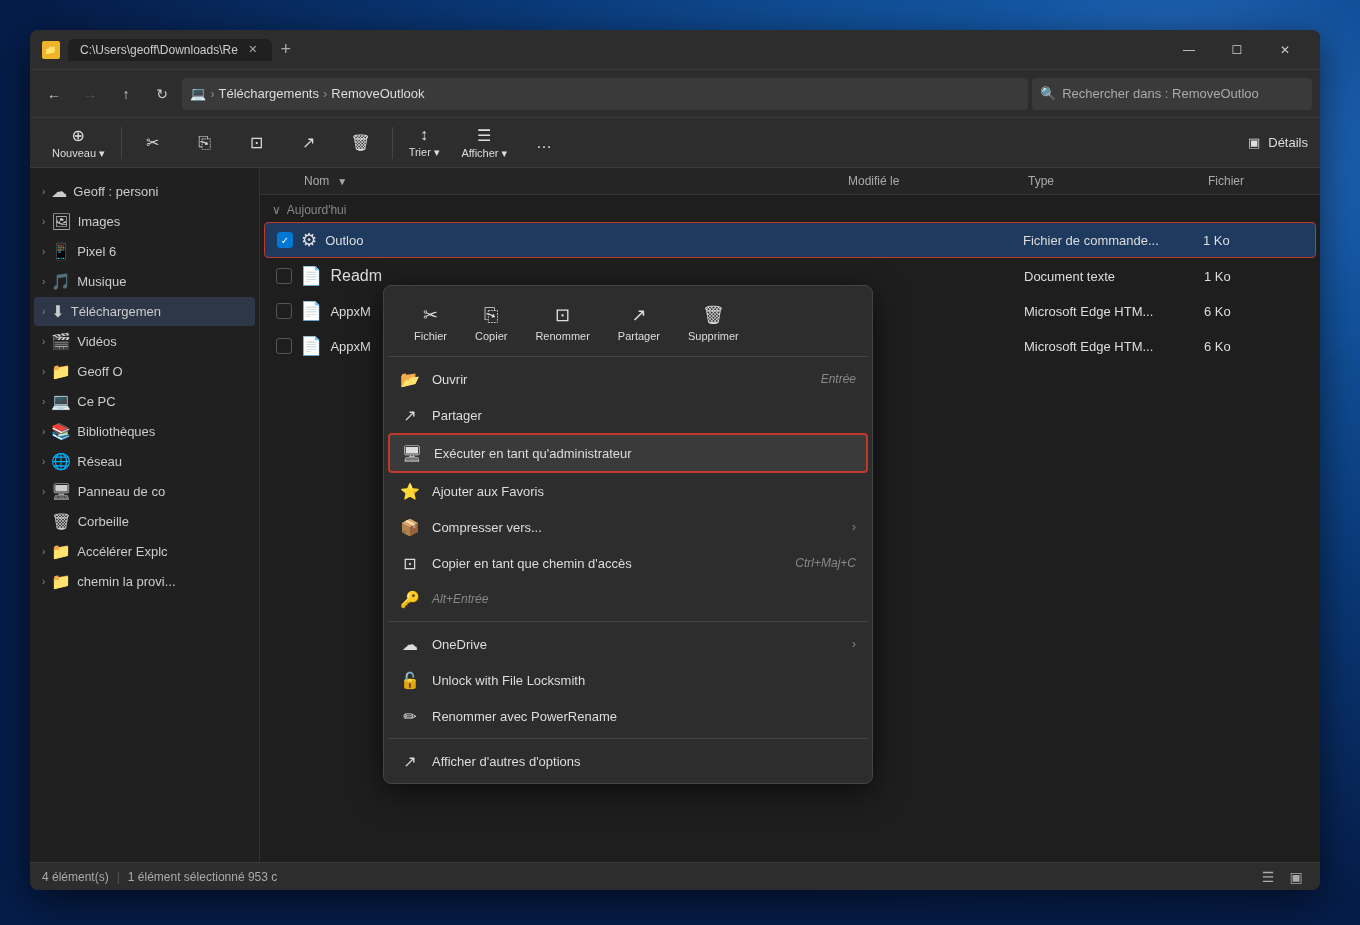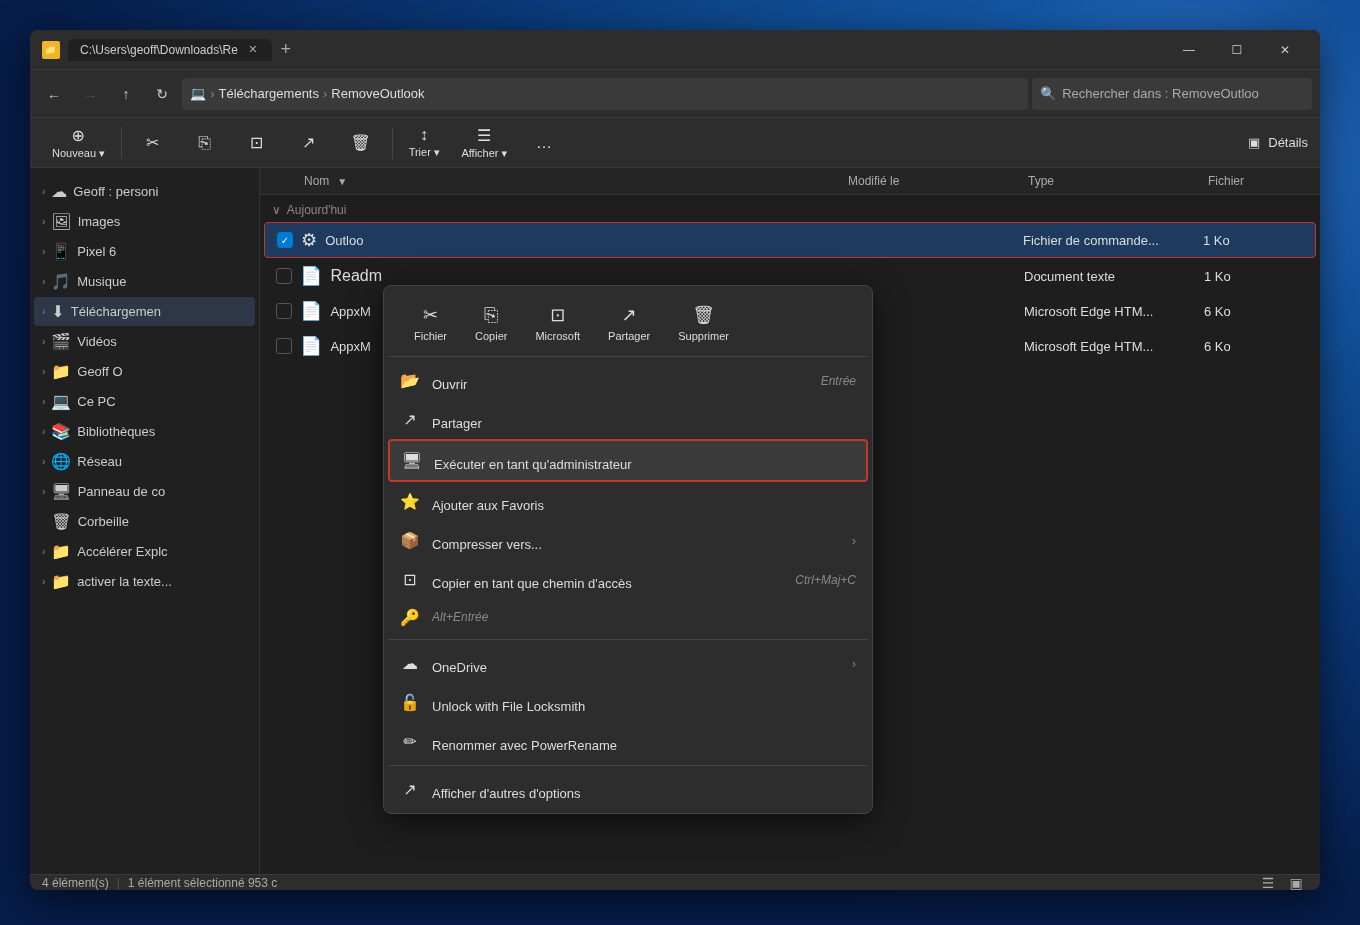--- a/index.html
+++ b/index.html
@@ -290,21 +290,21 @@
       align-items: center;
       justify-content: center;
       font-size: 10px;
     }
     .file-checkbox.checked { background: #0078d4; border-color: #0078d4; color: white; }
     .file-icon { font-size: 18px; margin-right: 8px; flex-shrink: 0; }
 
     
     .status-bar {
       background: #2d2d2d;
-      height: 16px;
+      height: 28px;
       display: flex;
       align-items: center;
       padding: 0 12px;
       color: #aaa;
       font-size: 12px;
       border-top: 1px solid #3a3a3a;
       flex-shrink: 0;
       gap: 8px;
     }
     .status-sep { color: #555; }
@@ -375,21 +375,21 @@
     }
     .ctx-item-icon {
       width: 20px;
       height: 20px;
       display: flex;
       align-items: center;
       justify-content: center;
       font-size: 16px;
       flex-shrink: 0;
     }
-    .ctx-item-label { flex: 1; margin-top: 8px; }
+    .ctx-item-label { flex: 1; }
     .ctx-item-shortcut { color: #888; font-size: 12px; font-style: italic; }
     .ctx-item-arrow { color: #888; font-size: 12px; }
     .ctx-separator {
       height: 1px;
       background: #444;
       margin: 4px 0;
     }
   </style>
 </head>
 <body>
@@ -533,21 +533,21 @@
         <span class="sidebar-label">Corbeille</span>
       </div>
       <div class="sidebar-item">
         <span class="sidebar-chevron">›</span>
         <span class="sidebar-icon">📁</span>
         <span class="sidebar-label">Accélérer Explc</span>
       </div>
       <div class="sidebar-item">
         <span class="sidebar-chevron">›</span>
         <span class="sidebar-icon">📁</span>
-        <span class="sidebar-label">activer la texte...</span>
+        <span class="sidebar-label">chemin la provi...</span>
       </div>
     </div>
 
     <div class="file-list">
 
       <div class="file-list-header">
         <div style="width:24px; margin-right:8px;"></div>
         <div class="col-name">
           <span>Nom</span>
           <span class="sort-icon">▼</span>
@@ -619,21 +619,21 @@
     <div class="ctx-icon-btn">
       <span class="ci">✂</span>
       <span>Fichier</span>
     </div>
     <div class="ctx-icon-btn">
       <span class="ci">⎘</span>
       <span>Copier</span>
     </div>
     <div class="ctx-icon-btn">
       <span class="ci">⊡</span>
-      <span>Microsoft</span>
+      <span>Renommer</span>
     </div>
     <div class="ctx-icon-btn">
       <span class="ci">↗</span>
       <span>Partager</span>
     </div>
     <div class="ctx-icon-btn">
       <span class="ci">🗑</span>
       <span>Supprimer</span>
     </div>
   </div>

